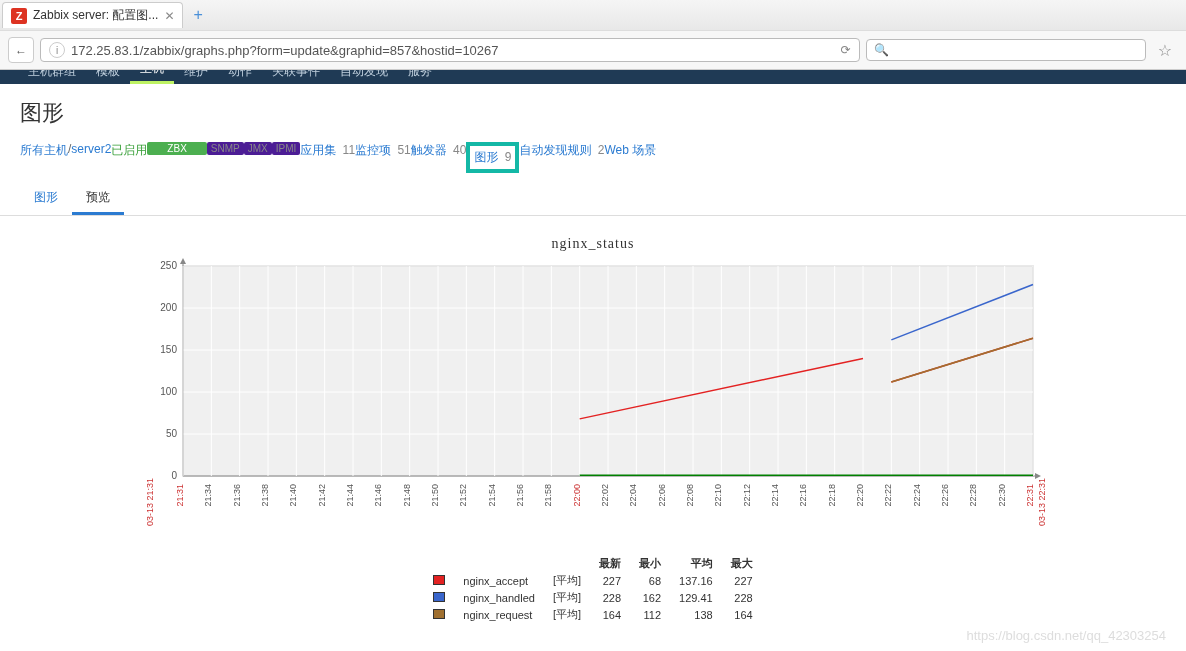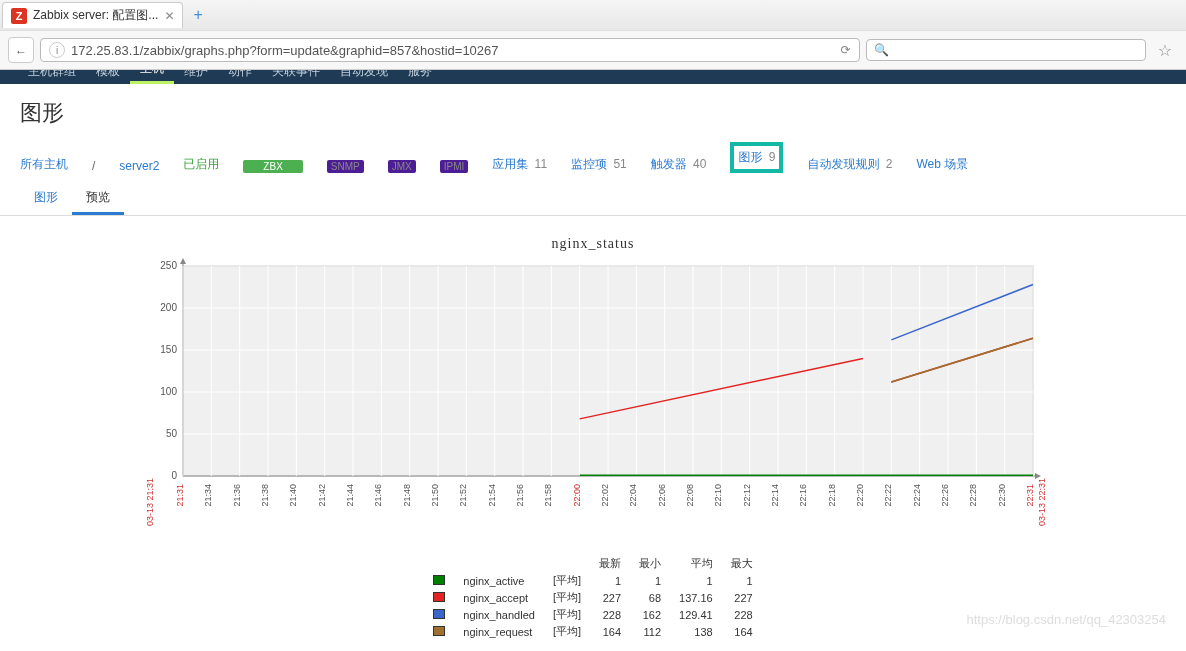--- a/index.html
+++ b/index.html
@@ -21,21 +21,21 @@
 .search-box { width:280px; display:flex; align-items:center; border:1px solid #bbb; border-radius:4px; background:#fff; padding:3px 8px; gap:6px; }
 .search-box input { flex:1; border:none; outline:none; font-size:13px; }
 .star { color:#888; padding:0 6px; cursor:pointer; font-size:16px; }
 
 .top-nav { background:#1f3a55; color:#c0d0de; display:flex; font-size:12px; padding:0 18px; height:14px; align-items:flex-end; overflow:hidden; }
 .top-nav span { padding:4px 10px; cursor:pointer; }
 .top-nav .active-nav { border-bottom:3px solid #bef264; color:#fff; }
 
 .page-title { font-size:22px; color:#333; padding:14px 20px 10px; }
 
-.host-bar { display:flex; align-items:flex-end; gap:24px; padding:4px 20px 10px; font-size:12px; flex-wrap:wrap; }
+.host-bar { display:flex; align-items:flex-start; gap:0; padding:4px 20px 10px; font-size:12px; flex-wrap:wrap; }
 .host-bar a { color:#2b7bd1; text-decoration:none; }
 .host-bar .sep { color:#666; }
 .host-bar .enabled { color:#3aa03a; }
 .badge-zbx { background:#4caf50; color:#fff; padding:1px 20px; font-size:10px; border-radius:2px; }
 .badge-off { background:#4c1d95; color:#888; padding:1px 4px; font-size:10px; border-radius:2px; }
 .count { color:#888; margin-left:3px; }
 .host-bar .box { border:4px solid #14b8a6; padding:3px 4px; }
 
 .sub-tabs { display:flex; gap:0; padding:0 20px; border-bottom:1px solid #ddd; font-size:12px; }
 .sub-tabs span { padding:6px 14px; color:#2b7bd1; cursor:pointer; }
@@ -43,23 +43,23 @@
 
 .chart-wrap { padding:20px 0 10px; display:flex; flex-direction:column; align-items:center; }
 .chart-title { font-family: serif; font-size:14px; color:#333; margin-bottom:4px; letter-spacing:1px; }
 .chart-canvas { position:relative; }
 svg { display:block; }
 
 .legend-table { font-family: monospace; font-size:11px; margin-top:8px; }
 .legend-table td { padding:0 8px; text-align:right; white-space:nowrap; }
 .legend-table .swatch { width:12px; height:10px; display:inline-block; border:1px solid #333; }
 .legend-table .name { text-align:left; }
-.legend-table th { font-weight:normal; text-align:right; padding:0 8px; }
-
-.watermark { position:absolute; right:20px; bottom:24px; color:#ddd; font-size:13px; pointer-events:none; }
+.legend-table th { font-weight:bold; text-align:right; padding:0 8px; }
+
+.watermark { position:absolute; right:20px; bottom:8px; color:#ddd; font-size:13px; pointer-events:none; }
 </style>
 </head>
 <body>
 
 <div class="browser-chrome">
   <div class="tab-bar">
     <div class="tab">
       <span class="favicon">Z</span>
       <span>Zabbix server: 配置图...</span>
       <span class="close">✕</span>
@@ -212,29 +212,20 @@
         <tr>
           <th></th>
           <th></th>
           <th></th>
           <th>最新</th>
           <th>最小</th>
           <th>平均</th>
           <th>最大</th>
         </tr>
         <tr>
-    <td><span class="swatch" style="background:#008000"></span></td>
-    <td class="name">nginx_active</td>
-    <td>[平均]</td>
-    <td>1</td>
-          <td>1</td>
-          <td>1</td>
-          <td>1</td>
-        </tr>
-        <tr>
     <td><span class="swatch" style="background:#e32222"></span></td>
     <td class="name">nginx_accept</td>
     <td>[平均]</td>
     <td>227</td>
           <td>68</td>
           <td>137.16</td>
           <td>227</td>
         </tr>
         <tr>
     <td><span class="swatch" style="background:#3a66cc"></span></td>

